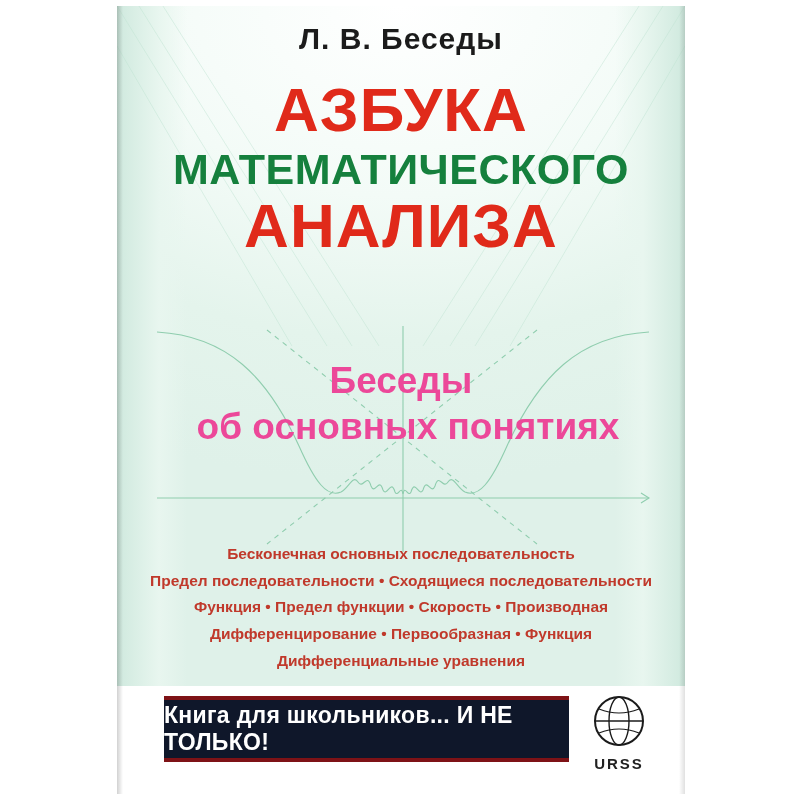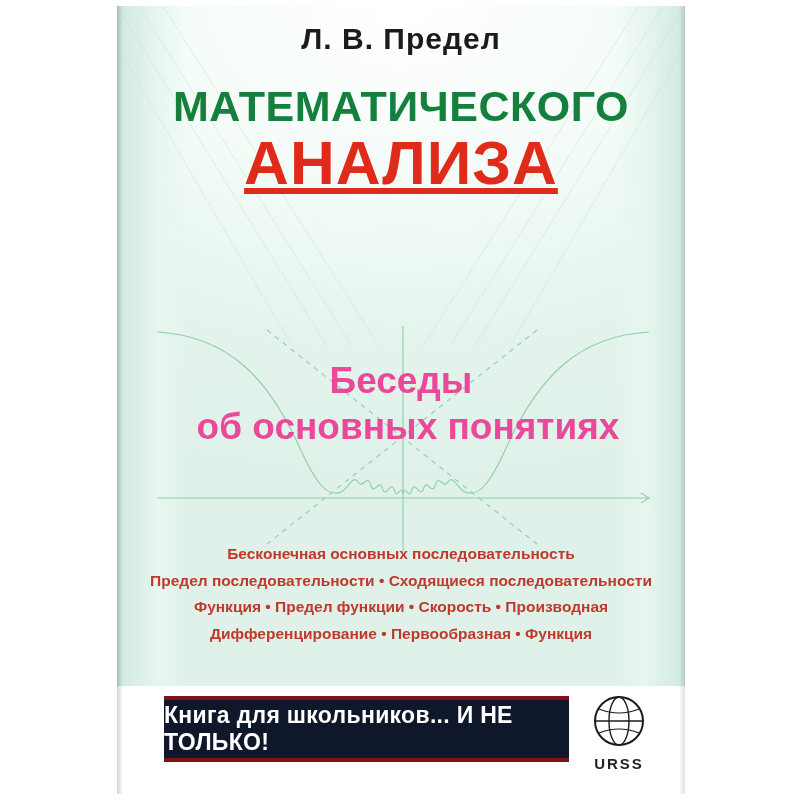--- a/index.html
+++ b/index.html
@@ -103,21 +103,20 @@
     margin-top: 6px;
     letter-spacing: .5px;
   }
   .t3 {
     font-size: 62px;
     font-weight: bold;
     color: #e02a1a;
     line-height: 1.02;
     margin-top: 2px;
     letter-spacing: 1px;
-    text-decoration: underline;
   }
 
   .subtitle {
     position: absolute;
     top: 352px;
     left: 0;
     width: 100%;
     text-align: center;
     color: #ec4899;
   }
@@ -230,37 +229,39 @@
         <path d="M40,26 C110,30 150,70 182,140 C198,176 210,192 224,186
                  C232,182 236,168 241,176 C246,184 250,166 254,180
                  C258,190 262,170 266,184 C270,192 274,172 278,186
                  C281,192 284,178 286,188 C288,178 291,192 294,186
                  C298,172 302,192 306,184 C310,170 314,190 318,180
                  C322,166 326,184 331,176 C336,168 340,182 348,186
                  C362,192 374,176 390,140 C422,70 462,30 532,26"></path>
       </g>
     </svg>
 
-    <div class="author">Л. В. Предел</div>
+    <div class="author">Л. В. Беседы</div>
 
     <div class="title-block">
+      <div class="t1">АЗБУКА</div>
       <div class="t2">МАТЕМАТИЧЕСКОГО</div>
       <div class="t3">АНАЛИЗА</div>
     </div>
 
     <div class="subtitle">
       <div class="s1">Беседы</div>
       <div class="s2">об основных понятиях</div>
     </div>
 
     <div class="topics">
       <div>Бесконечная основных последовательность</div>
       <div>Предел последовательности • Сходящиеся последовательности</div>
       <div>Функция • Предел функции • Скорость • Производная</div>
       <div>Дифференцирование • Первообразная • Функция</div>
+      <div>Дифференциальные уравнения</div>
     </div>
 
     <div class="banner">
       <span class="banner-text">Книга для школьников... И НЕ ТОЛЬКО!</span>
     </div>
 
     <div class="urss">
       <svg width="56" height="56" viewBox="0 0 56 56">
         <circle cx="28" cy="28" r="24" fill="none" stroke="#1b1b1b" stroke-width="2"></circle>
         <ellipse cx="28" cy="28" rx="10" ry="24" fill="none" stroke="#1b1b1b" stroke-width="1.4"></ellipse>

